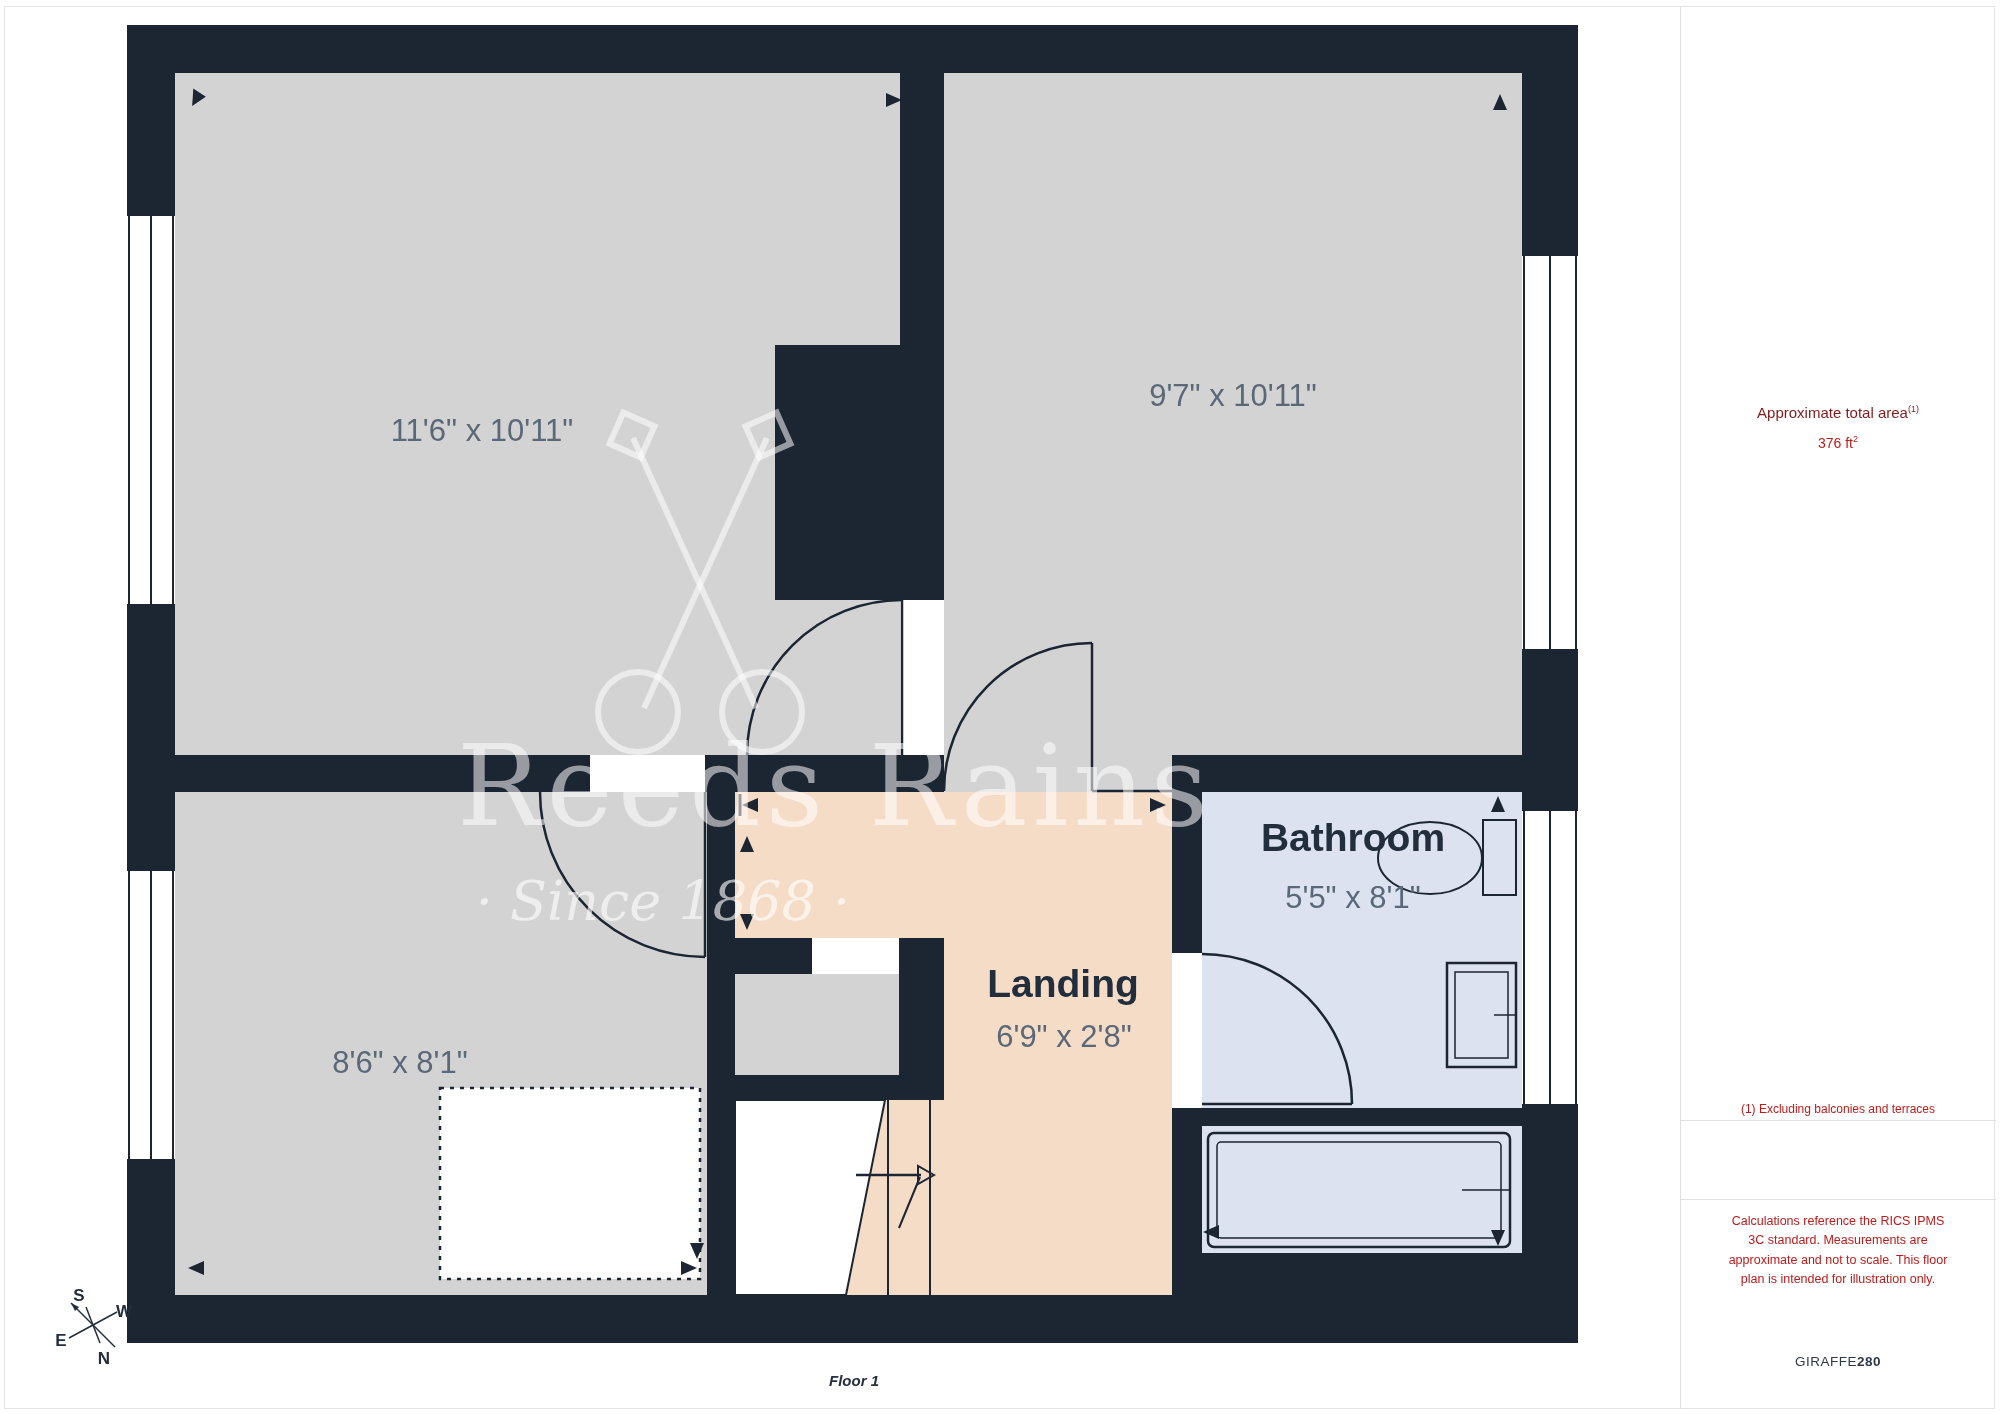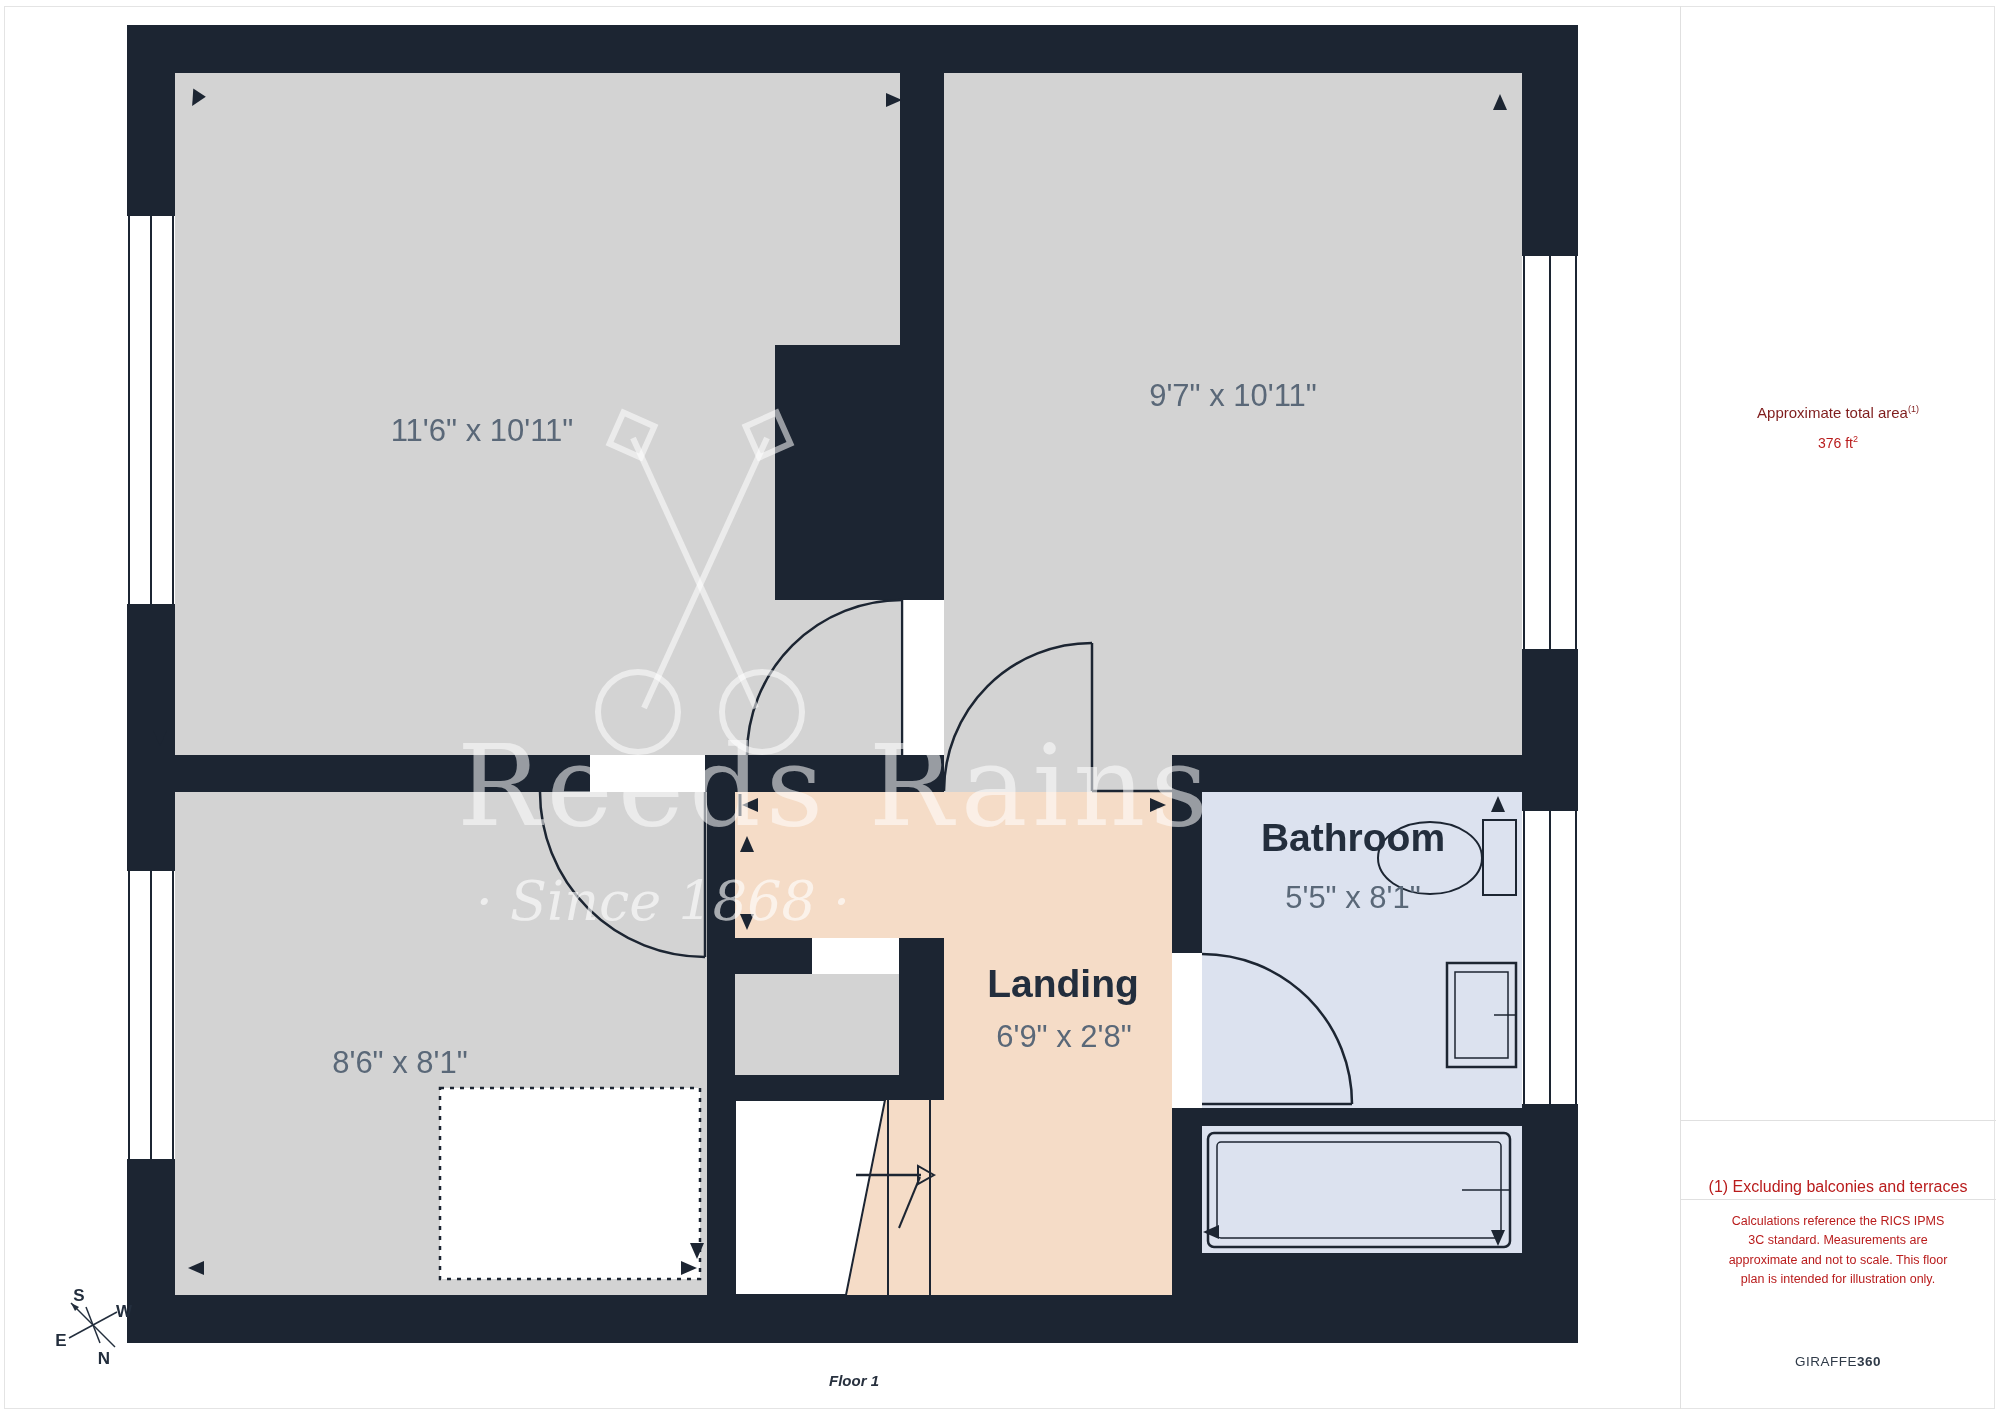--- a/index.html
+++ b/index.html
@@ -11,21 +11,21 @@
   .h-divider{position:absolute;left:1680px;width:316px;height:1px;background:#e0e0e0;}
   svg{position:absolute;left:0;top:0;}
   .room-dims{font-size:31px;fill:#5a6878;}
   .room-name{font-size:39px;font-weight:bold;fill:#232e3d;}
   .wm-main{font-family:"DejaVu Serif", serif;font-size:112px;fill:rgba(255,255,255,0.55);letter-spacing:5px;}
   .wm-sub{font-family:"DejaVu Serif", serif;font-style:italic;font-size:54px;fill:rgba(255,255,255,0.62);}
   .compass-letter{font-size:17px;font-weight:bold;fill:#232e3d;}
   .sidebar-text{position:absolute;left:1690px;width:296px;text-align:center;color:#b91c1c;}
   .area-title{top:404px;font-size:15px;font-weight:normal;color:#7f1d1d;}
   .area-value{top:434px;font-size:14px;}
-  .note1{top:1178px;font-size:16px;}
+  .note1{top:1102px;font-size:12px;}
   .disclaimer{top:1212px;left:1722px;width:232px;font-size:12.5px;line-height:1.55;}
   .brand{top:1354px;font-size:13.5px;color:#2f3a48;letter-spacing:0.5px;}
   .brand b{font-weight:bold;}
   .floor-label{position:absolute;left:754px;top:1372px;width:200px;text-align:center;
                font-size:15px;font-weight:bold;color:#27303e;font-style:italic;}
   sup{font-size:9px;}
 </style>
 </head>
 <body>
 
@@ -224,17 +224,17 @@
 
   <div class="sidebar-text area-title">
     <span>Approximate total area</span><sup>(1)</sup>
   </div>
   <div class="sidebar-text area-value">
     <span>376 ft</span><sup>2</sup>
   </div>
   <div class="sidebar-text note1">(1) Excluding balconies and terraces</div>
   <div class="sidebar-text disclaimer">Calculations reference the RICS IPMS 3C standard. Measurements are approximate and not to scale. This floor plan is intended for illustration only.</div>
   <div class="sidebar-text brand">
-    <span>GIRAFFE</span><b>360</b>
+    <span>GIRAFFE</span><b>280</b>
   </div>
 
   <div class="floor-label">Floor 1</div>
 </div>
 
 </body></html>

